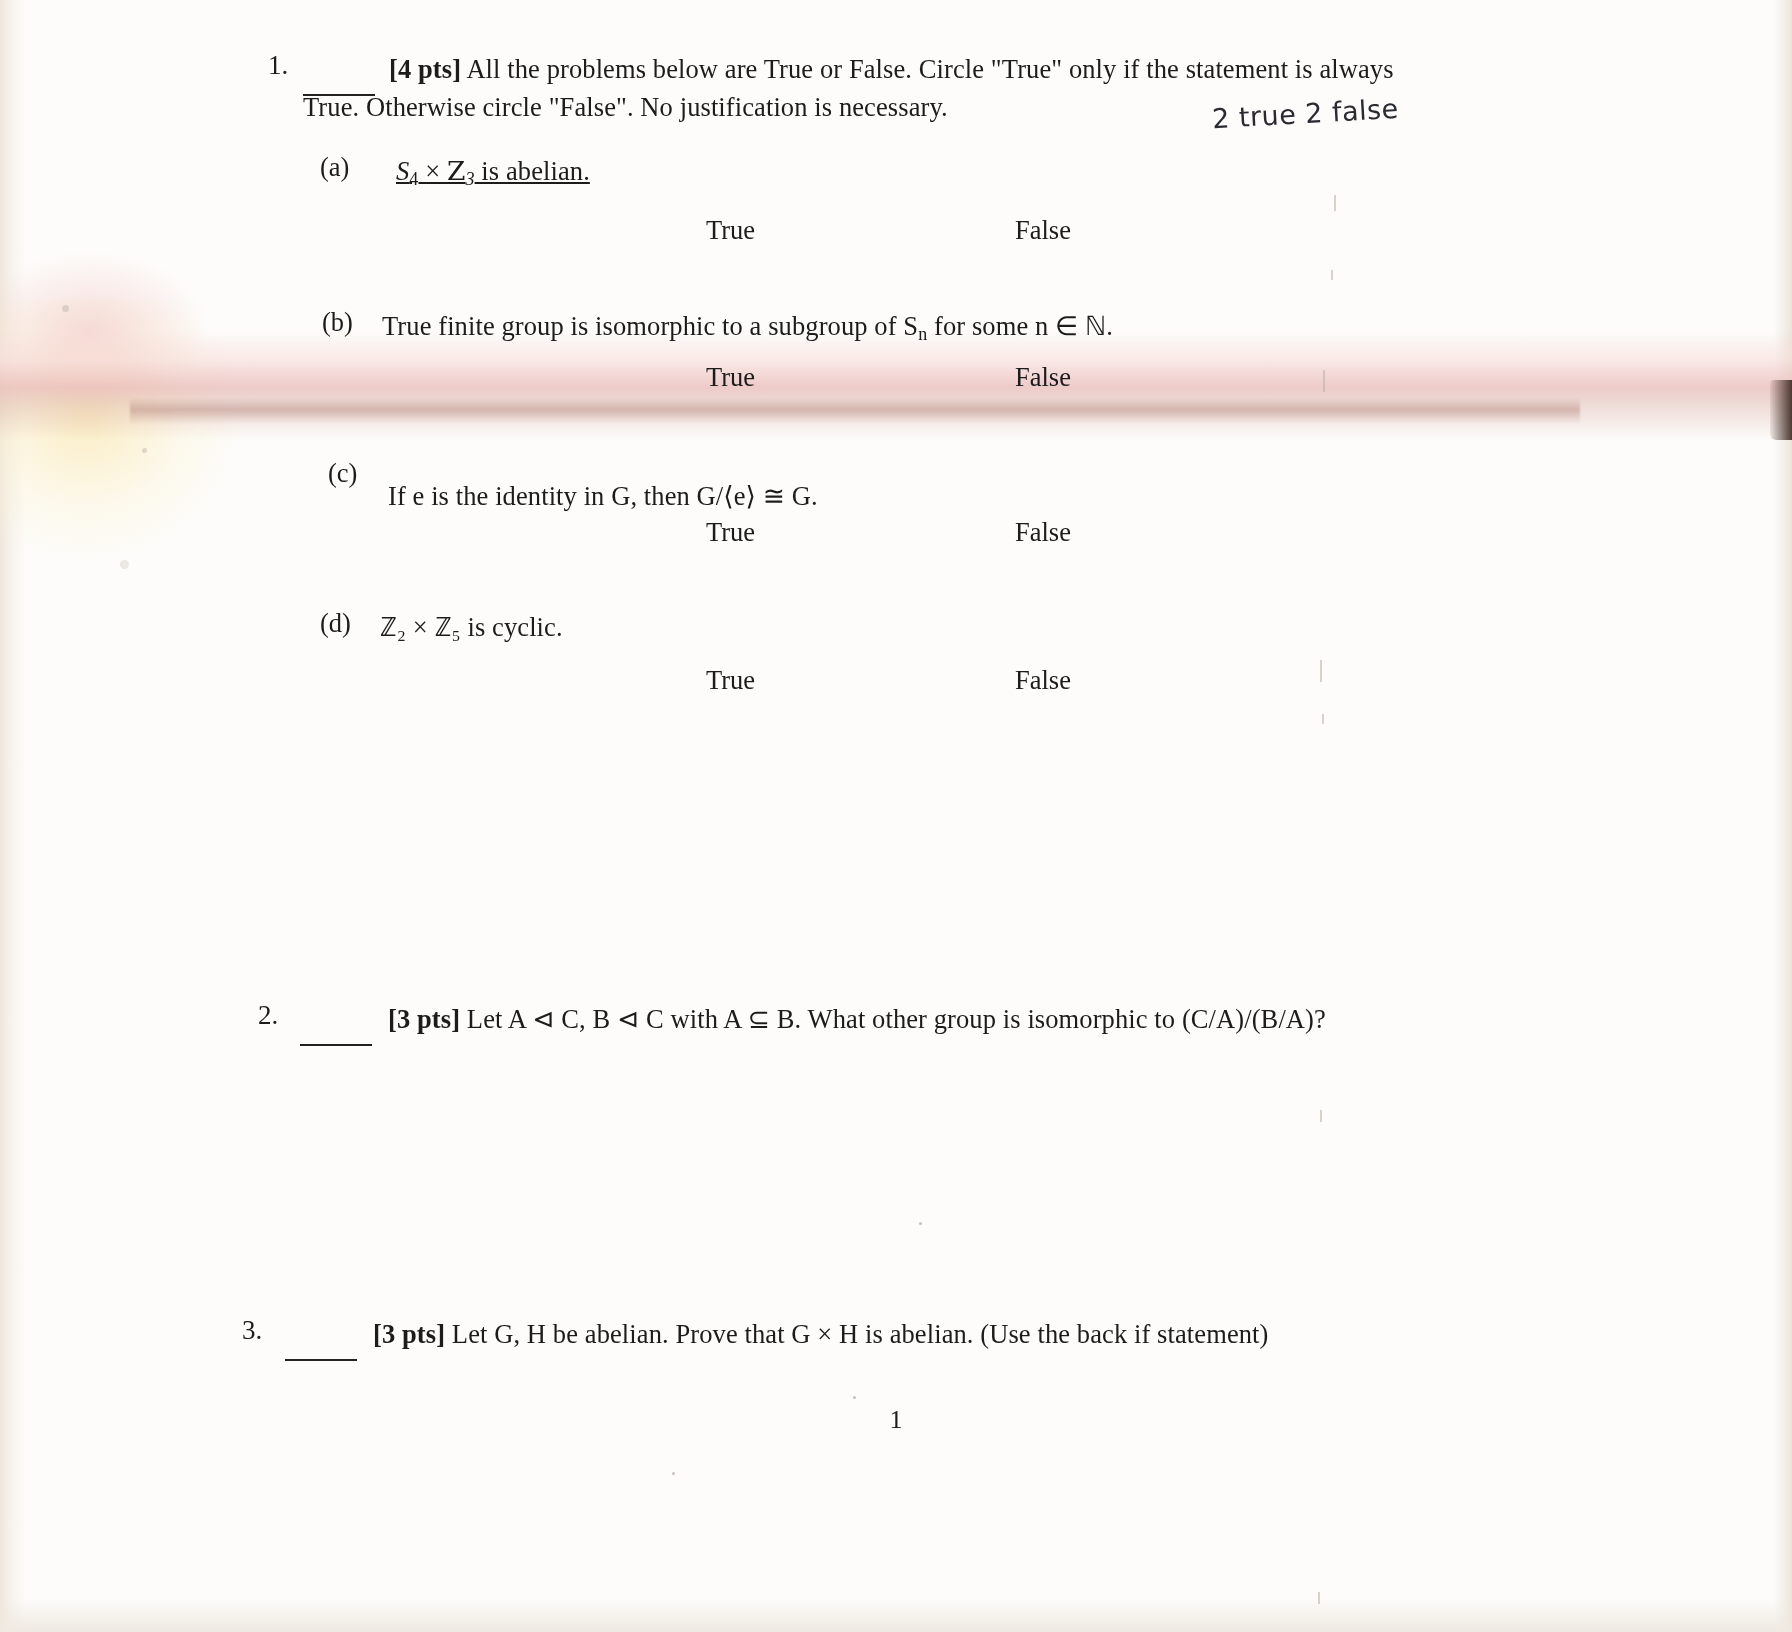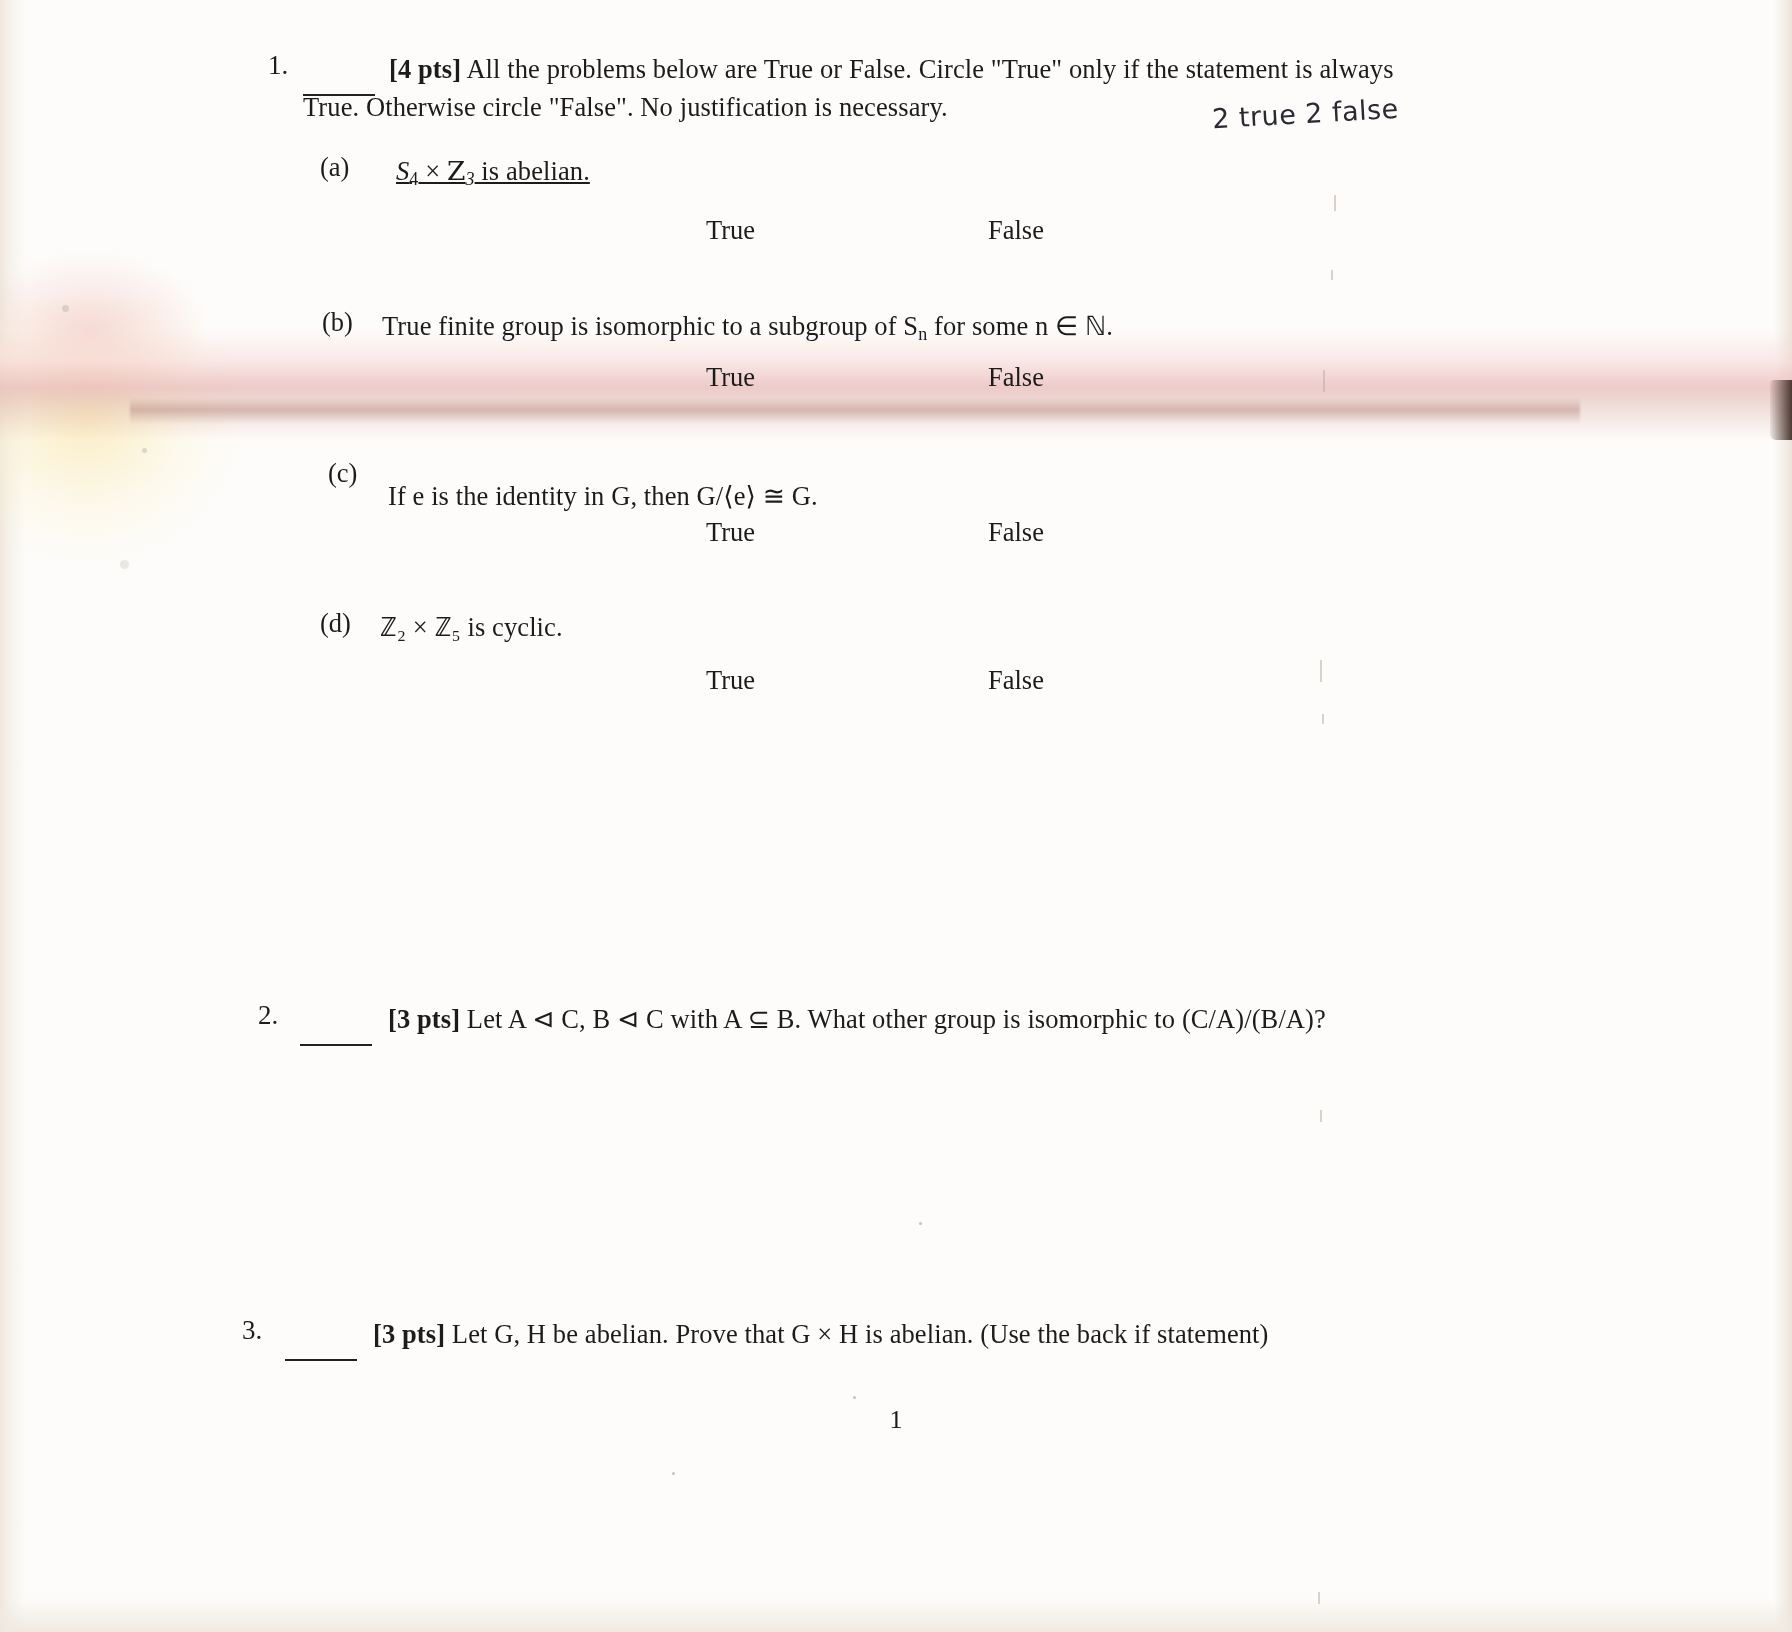--- a/index.html
+++ b/index.html
@@ -115,21 +115,21 @@
   }
   .bb { font-family: "DejaVu Serif", serif; font-style: normal; }
 
   .item-label { font-size: 26.5px; }
 
   .tf-row {
     position: absolute;
     font-size: 26.5px;
   }
   .tf-true { position: absolute; }
-  .tf-false { position: absolute; }
+  .tf-false { position: absolute; margin-left: 27px; }
 
   .handwriting {
     position: absolute;
     font-family: "DejaVu Sans", sans-serif;
     font-size: 27px;
     color: #2a2a33;
     transform: rotate(-3.2deg);
     letter-spacing: 0.5px;
   }
 

